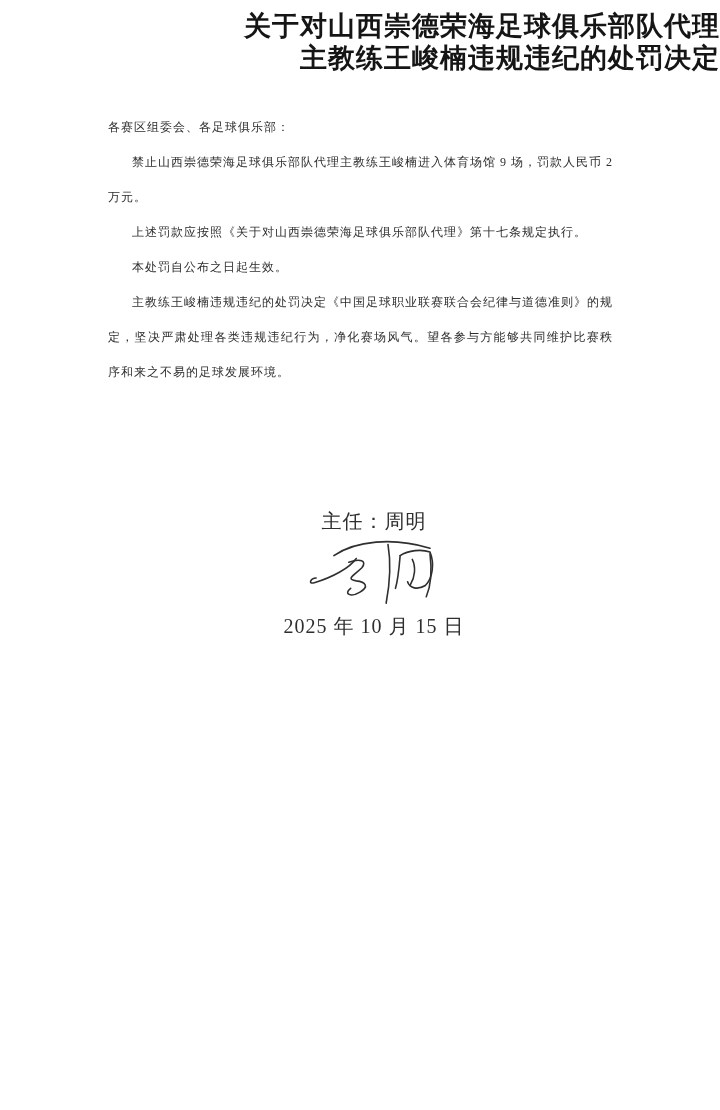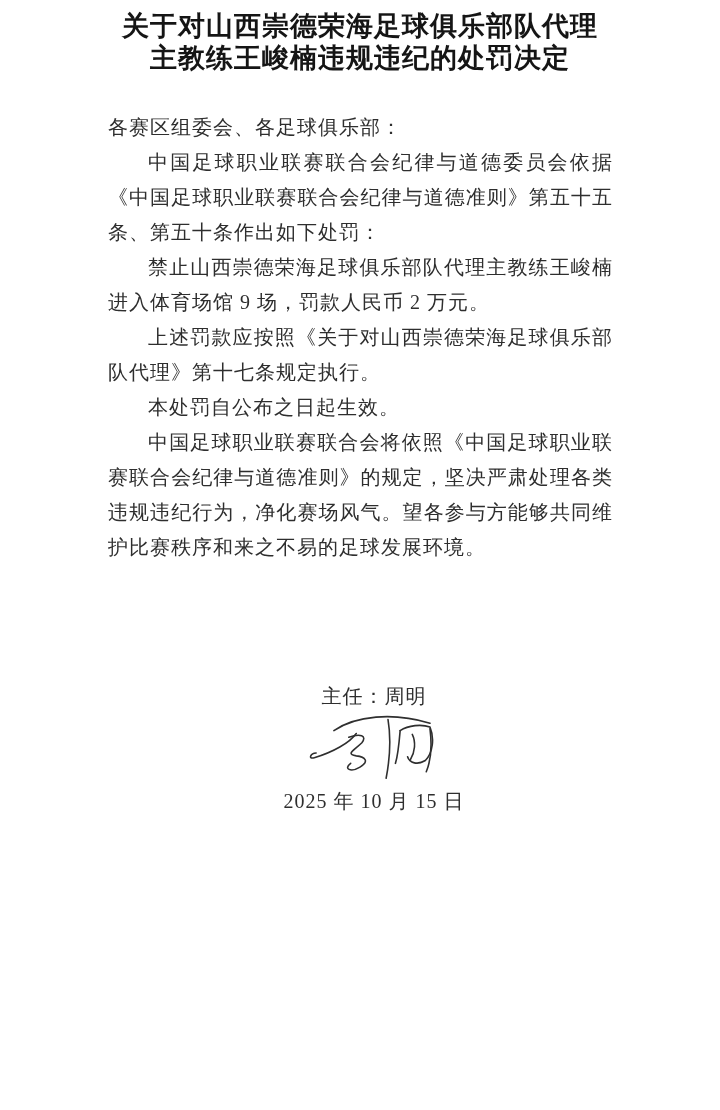--- a/index.html
+++ b/index.html
@@ -12,34 +12,34 @@
     width: 720px;
     height: 1110px;
     margin: 0 auto;
     background: #ffffff;
     overflow: hidden;
     font-family: "Liberation Serif", "DejaVu Serif", serif;
     color: #2b2b2b;
   }
   .doc-title {
     padding-top: 10px;
-    text-align: center;
+    text-align: right;
     font-size: 27px;
     line-height: 32px;
     font-weight: bold;
     color: #151515;
     letter-spacing: 1px;
   }
   .doc-title .title-line {
     display: block;
   }
   .body-text {
     width: 505px;
     margin: 36px 0 0 108px;
-    font-size: 20px;
+    font-size: 12px;
     line-height: 35px;
     letter-spacing: 1px;
     text-align: justify;
     text-justify: inter-character;
     color: #2e2e2e;
   }
   .body-text p {
     margin: 0;
     text-indent: 2em;
   }
@@ -79,25 +79,24 @@
 
 <div class="page">
 
   <div class="doc-title">
     <span class="title-line">关于对山西崇德荣海足球俱乐部队代理</span>
     <span class="title-line">主教练王峻楠违规违纪的处罚决定</span>
   </div>
 
   <div class="body-text">
     <p class="salutation">各赛区组委会、各足球俱乐部：</p>
-    <p>中国足球职业联赛联合会纪律与道德委员会依据《中国足球职业联赛联合会纪律与道德准则》第五十五条、第五十条作出如下处罚：</p>
     <p>禁止山西崇德荣海足球俱乐部队代理主教练王峻楠进入体育场馆 9 场，罚款人民币 2 万元。</p>
     <p>上述罚款应按照《关于对山西崇德荣海足球俱乐部队代理》第十七条规定执行。</p>
     <p>本处罚自公布之日起生效。</p>
-    <p>中国足球职业联赛联合会将依照《中国足球职业联赛联合会纪律与道德准则》的规定，坚决严肃处理各类违规违纪行为，净化赛场风气。望各参与方能够共同维护比赛秩序和来之不易的足球发展环境。</p>
+    <p>主教练王峻楠违规违纪的处罚决定《中国足球职业联赛联合会纪律与道德准则》的规定，坚决严肃处理各类违规违纪行为，净化赛场风气。望各参与方能够共同维护比赛秩序和来之不易的足球发展环境。</p>
   </div>
 
   <div class="closing">
     <div class="signer-line">主任：周明</div>
 
     <div class="sig-wrap">
       
       <svg width="150" height="70" viewBox="0 0 150 75" fill="none" stroke="#2f2f2f" stroke-width="1.7" stroke-linecap="round" stroke-linejoin="round">
         <path d="M 32 20 C 55 4, 95 0, 135 12"></path>
         <path d="M 56 23 C 49 33, 31 43, 11 49 C 4 51, 7 44, 13 44"></path>

